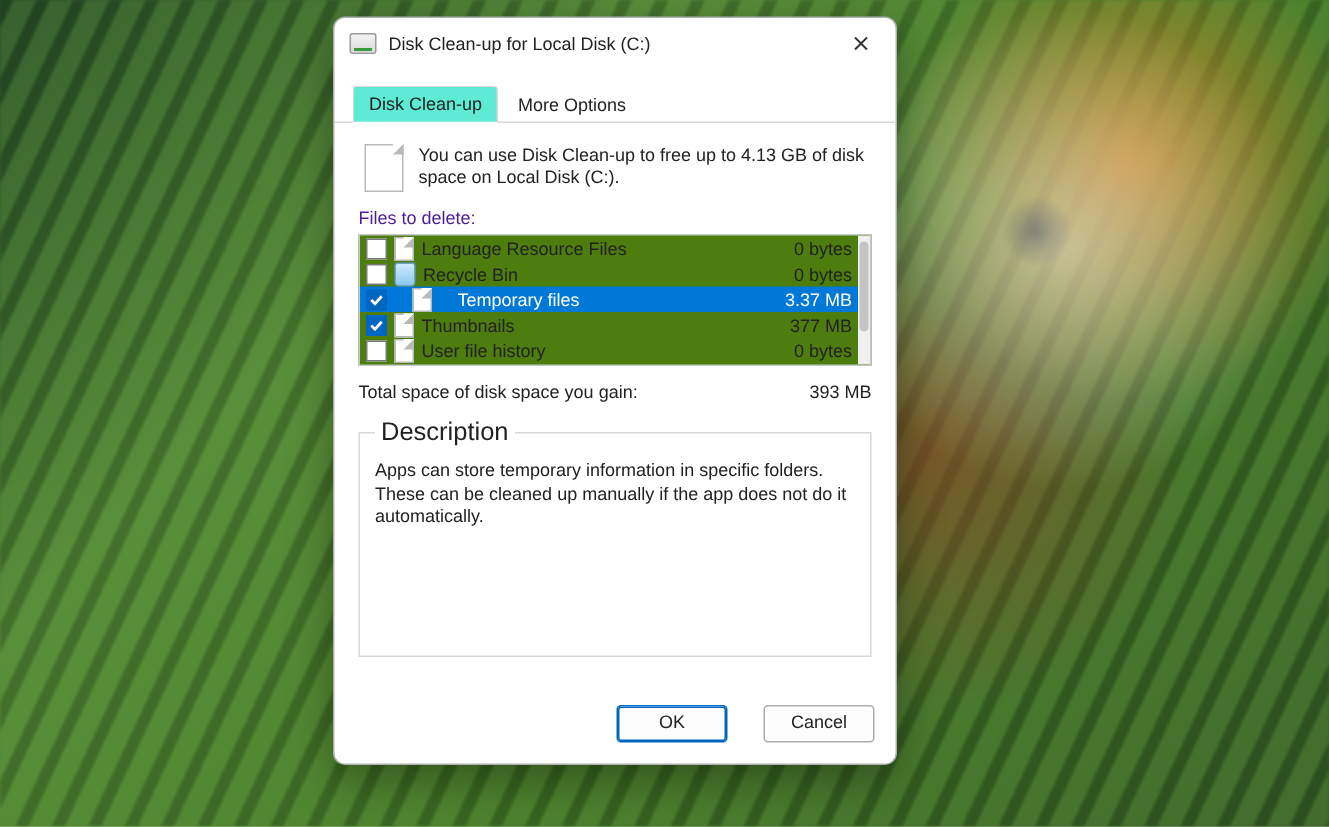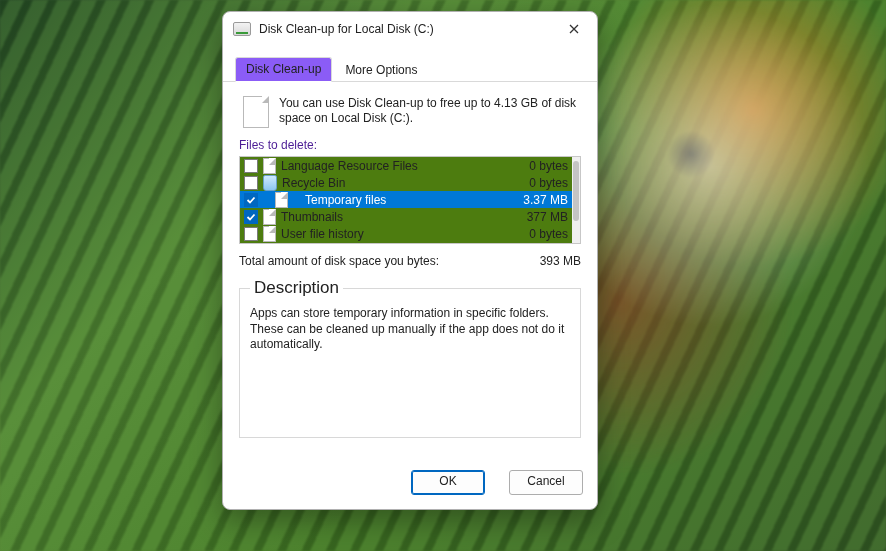--- a/index.html
+++ b/index.html
@@ -86,21 +86,21 @@
     font-size: 12px;
     color: #222;
     border: 1px solid transparent;
     border-bottom: none;
     position: relative;
     top: 1px;
     border-radius: 3px 3px 0 0;
     cursor: default;
   }
   .tab.active {
-    background: #8b5cf6;
+    background: #5eead4;
     border-color: #d9d9d9;
     border-bottom: 1px solid #fff;
   }
 
   .content {
     padding: 12px 16px 0 16px;
   }
 
   .intro {
     display: flex;
@@ -300,21 +300,21 @@
             <span class="name">User file history</span>
             <span class="size">0 bytes</span>
           </div>
         </div>
       <div class="scrollbar">
         <div class="scrollbar-thumb"></div>
       </div>
     </div>
 
     <div class="totals">
-      <span>Total amount of disk space you bytes:</span>
+      <span>Total space of disk space you gain:</span>
       <span class="val">393 MB</span>
     </div>
 
     <fieldset class="desc">
       <legend>Description</legend>
       <div class="desc-text">Apps can store temporary information in specific folders. These can be cleaned up manually if the app does not do it automatically.</div>
     </fieldset>
 
   </div>
 

